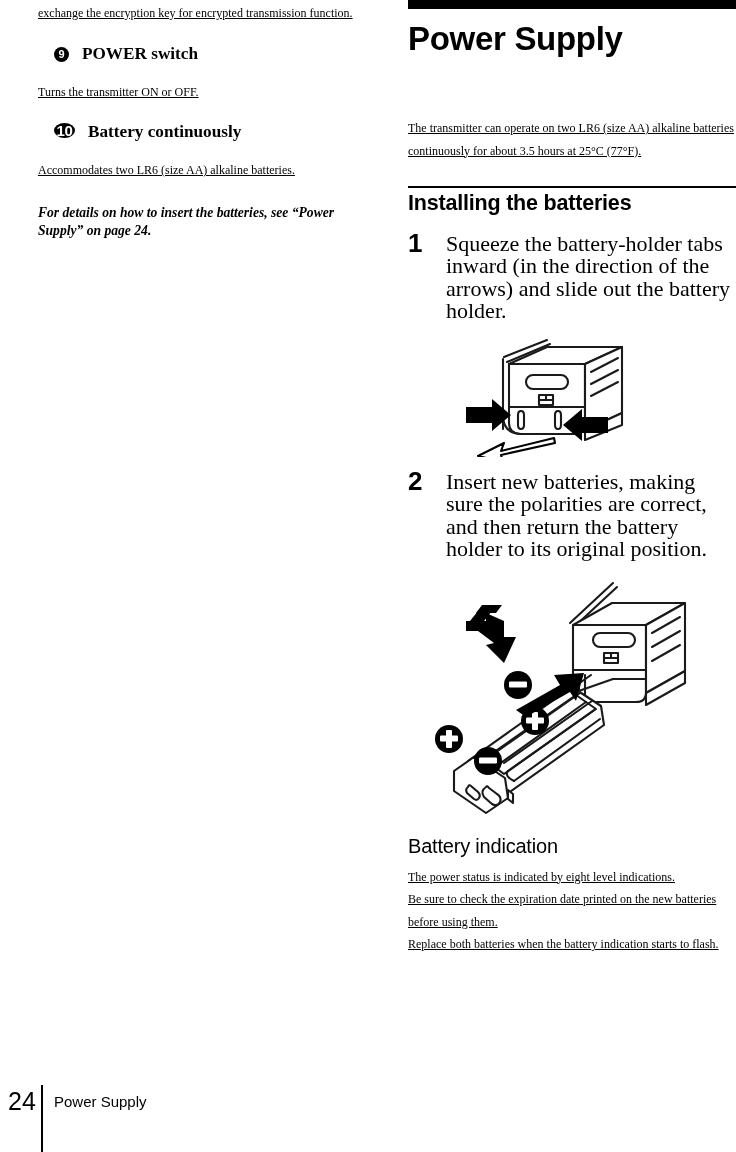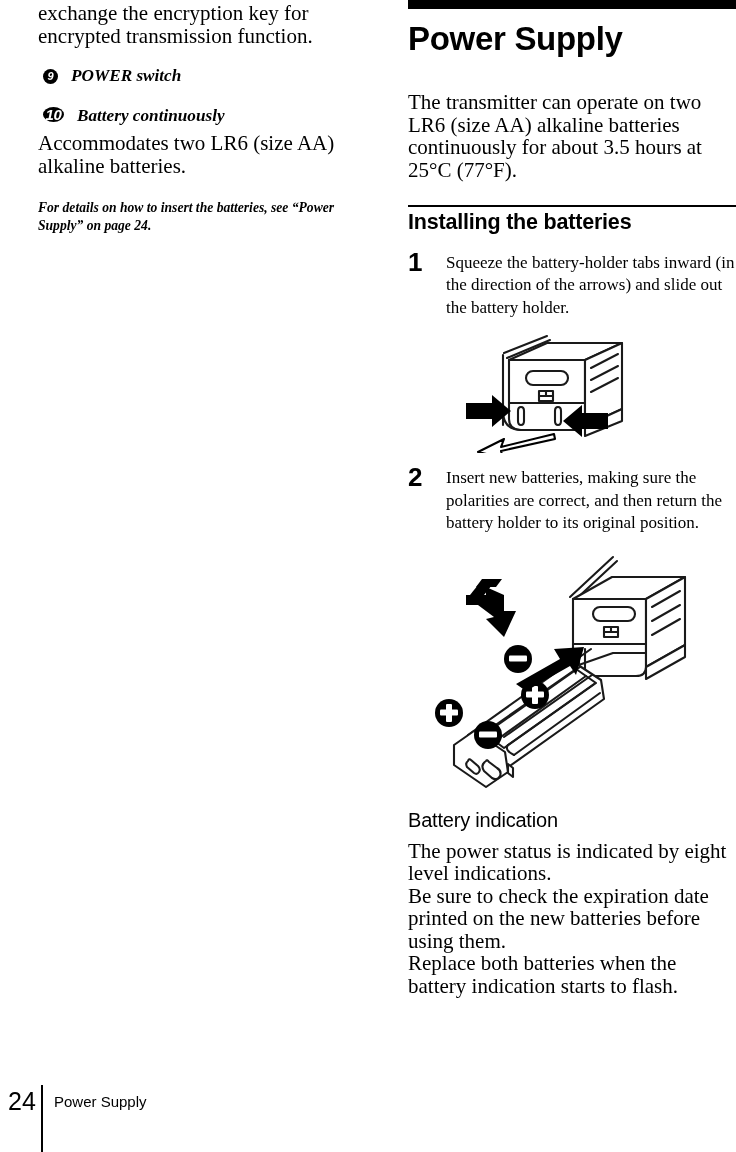--- a/index.html
+++ b/index.html
@@ -20,44 +20,44 @@
     position: absolute;
     left: 38px; top: 0px; width: 334px;
   }
   .col-right {
     position: absolute;
     left: 408px; top: 0px; width: 328px;
   }
 
   
   .body-text {
-    font-size: 21px;
+    font-size: 12px;
     line-height: 22.5px;
     margin: 0;
     text-align: left;
+    text-decoration: underline;
   }
   .para-gap { margin-top: 18px; }
 
   .note-text {
     font-size: 13.6px;
     line-height: 18px;
     font-weight: bold;
     font-style: italic;
     margin: 0;
   }
 
   
   .item-head {
     display: block;
     font-weight: bold;
     font-size: 17.2px;
     line-height: 22px;
-    margin: 5px;
+    margin: 16px;
     white-space: nowrap;
-    font-style: italic;
   }
   .circnum {
     display: inline-block;
     background: #000;
     color: #fff;
     font-family: "Liberation Sans", "DejaVu Sans", sans-serif;
     font-weight: bold;
     text-align: center;
     vertical-align: 1px;
   }
@@ -121,21 +121,21 @@
   }
   .step-num {
     position: absolute;
     left: 0px; top: -5px;
     font-family: "Liberation Sans", "DejaVu Sans", sans-serif;
     font-weight: bold;
     font-size: 26px;
     line-height: 30px;
   }
   .step-text {
-    font-size: 17px;
+    font-size: 22px;
     line-height: 22.5px;
     margin: 0;
   }
 
   
   .figure { width: 100%; }
   .figure svg { display: block; }
 
   
   .footer {
@@ -168,40 +168,41 @@
 <body>
 
 <div class="col-left">
 
   <p class="body-text" style="margin-top:2px;">exchange the encryption key for encrypted transmission function.</p>
 
   <div class="para-gap">
     <div class="item-head">
       <span class="circnum one-digit">9</span><span class="item-title">POWER switch</span>
     </div>
+    <p class="body-text">Turns the transmitter ON or OFF.</p>
   </div>
 
   <div class="para-gap">
     <div class="item-head">
       <span class="circnum two-digit">10</span><span class="item-title">Battery continuously</span>
     </div>
     <p class="body-text">Accommodates two LR6 (size AA) alkaline batteries.</p>
   </div>
 
   <p class="note-text" style="margin-top:22px;">For details on how to insert the batteries, see “Power Supply” on page 24.</p>
 
 </div>
 
 <div class="col-right">
 
   <div class="top-rule"></div>
 
   <h1 class="chapter-title">Power Supply</h1>
 
-  <p class="body-text" style="margin-top:32px;">The transmitter can operate on two LR6 (size AA) alkaline batteries continuously for about 3.5 hours at 25°C (77°F).</p>
+  <p class="body-text" style="margin-top:58px;">The transmitter can operate on two LR6 (size AA) alkaline batteries continuously for about 3.5 hours at 25°C (77°F).</p>
 
   <div class="thin-rule" style="margin-top:24px;"></div>
 
   <h2 class="section-head">Installing the batteries</h2>
 
   <div class="step" style="margin-top:16px;">
     <span class="step-num">1</span>
     <p class="step-text">Squeeze the battery-holder tabs inward (in the direction of the arrows) and slide out the battery holder.</p>
   </div>
 

